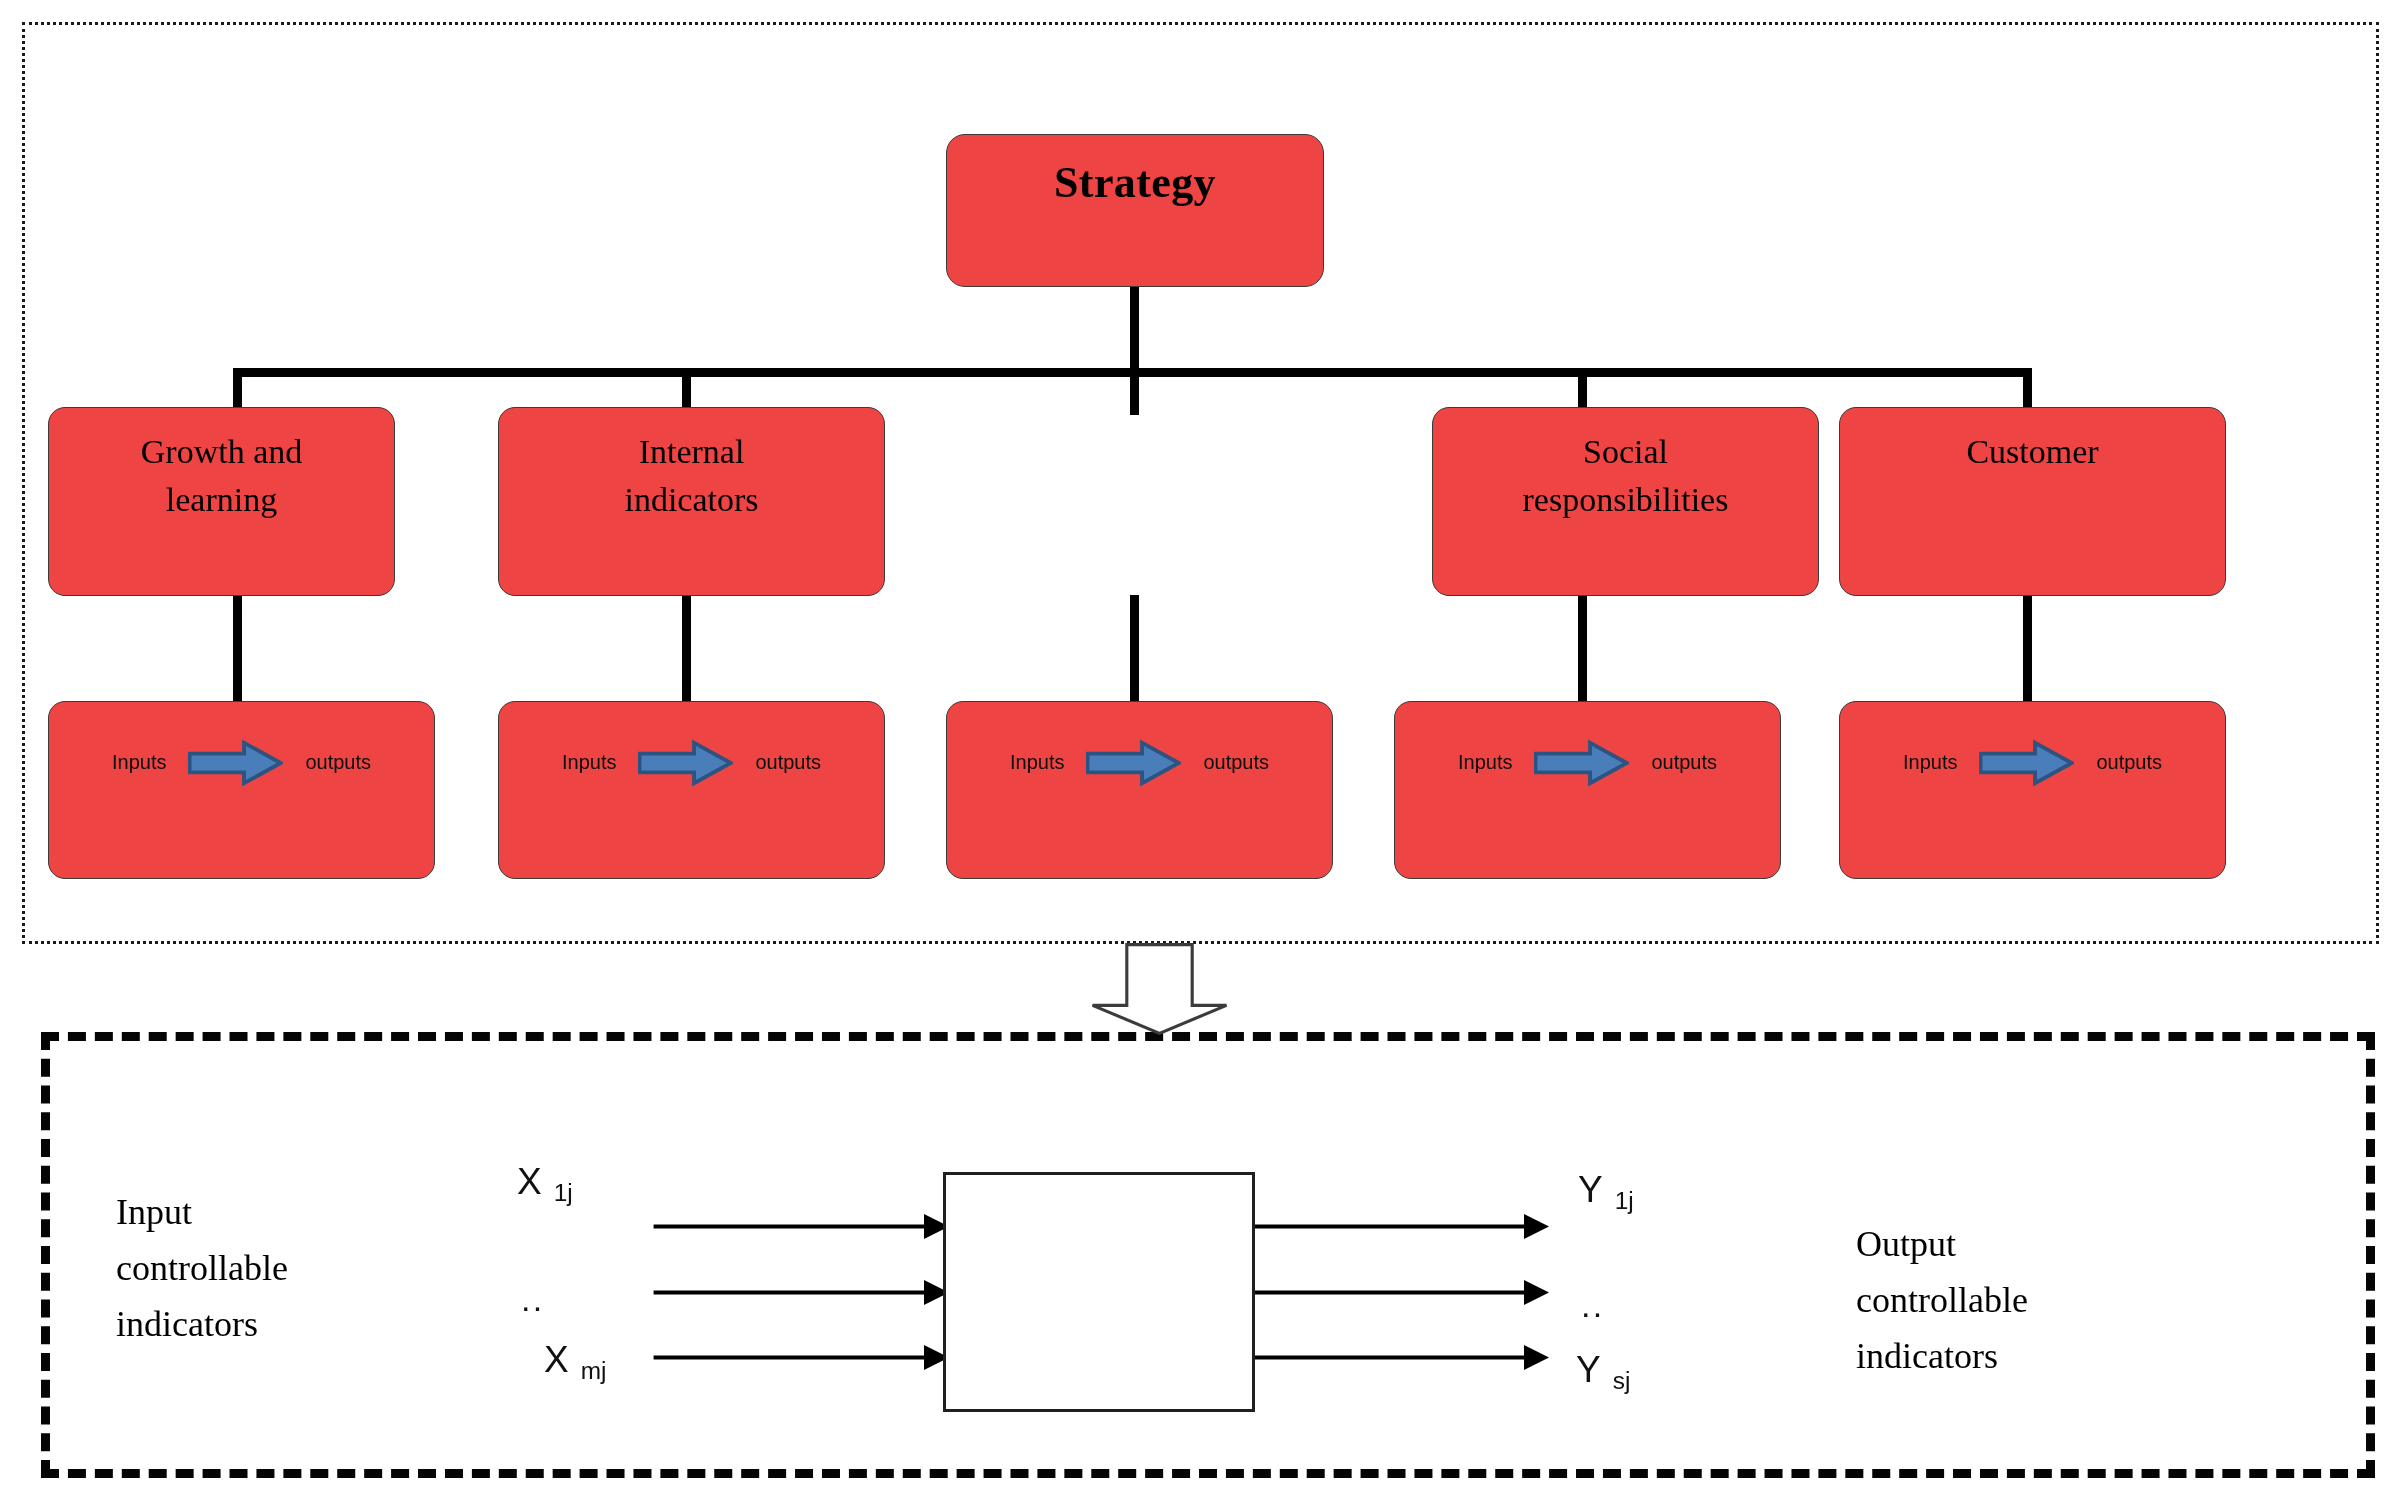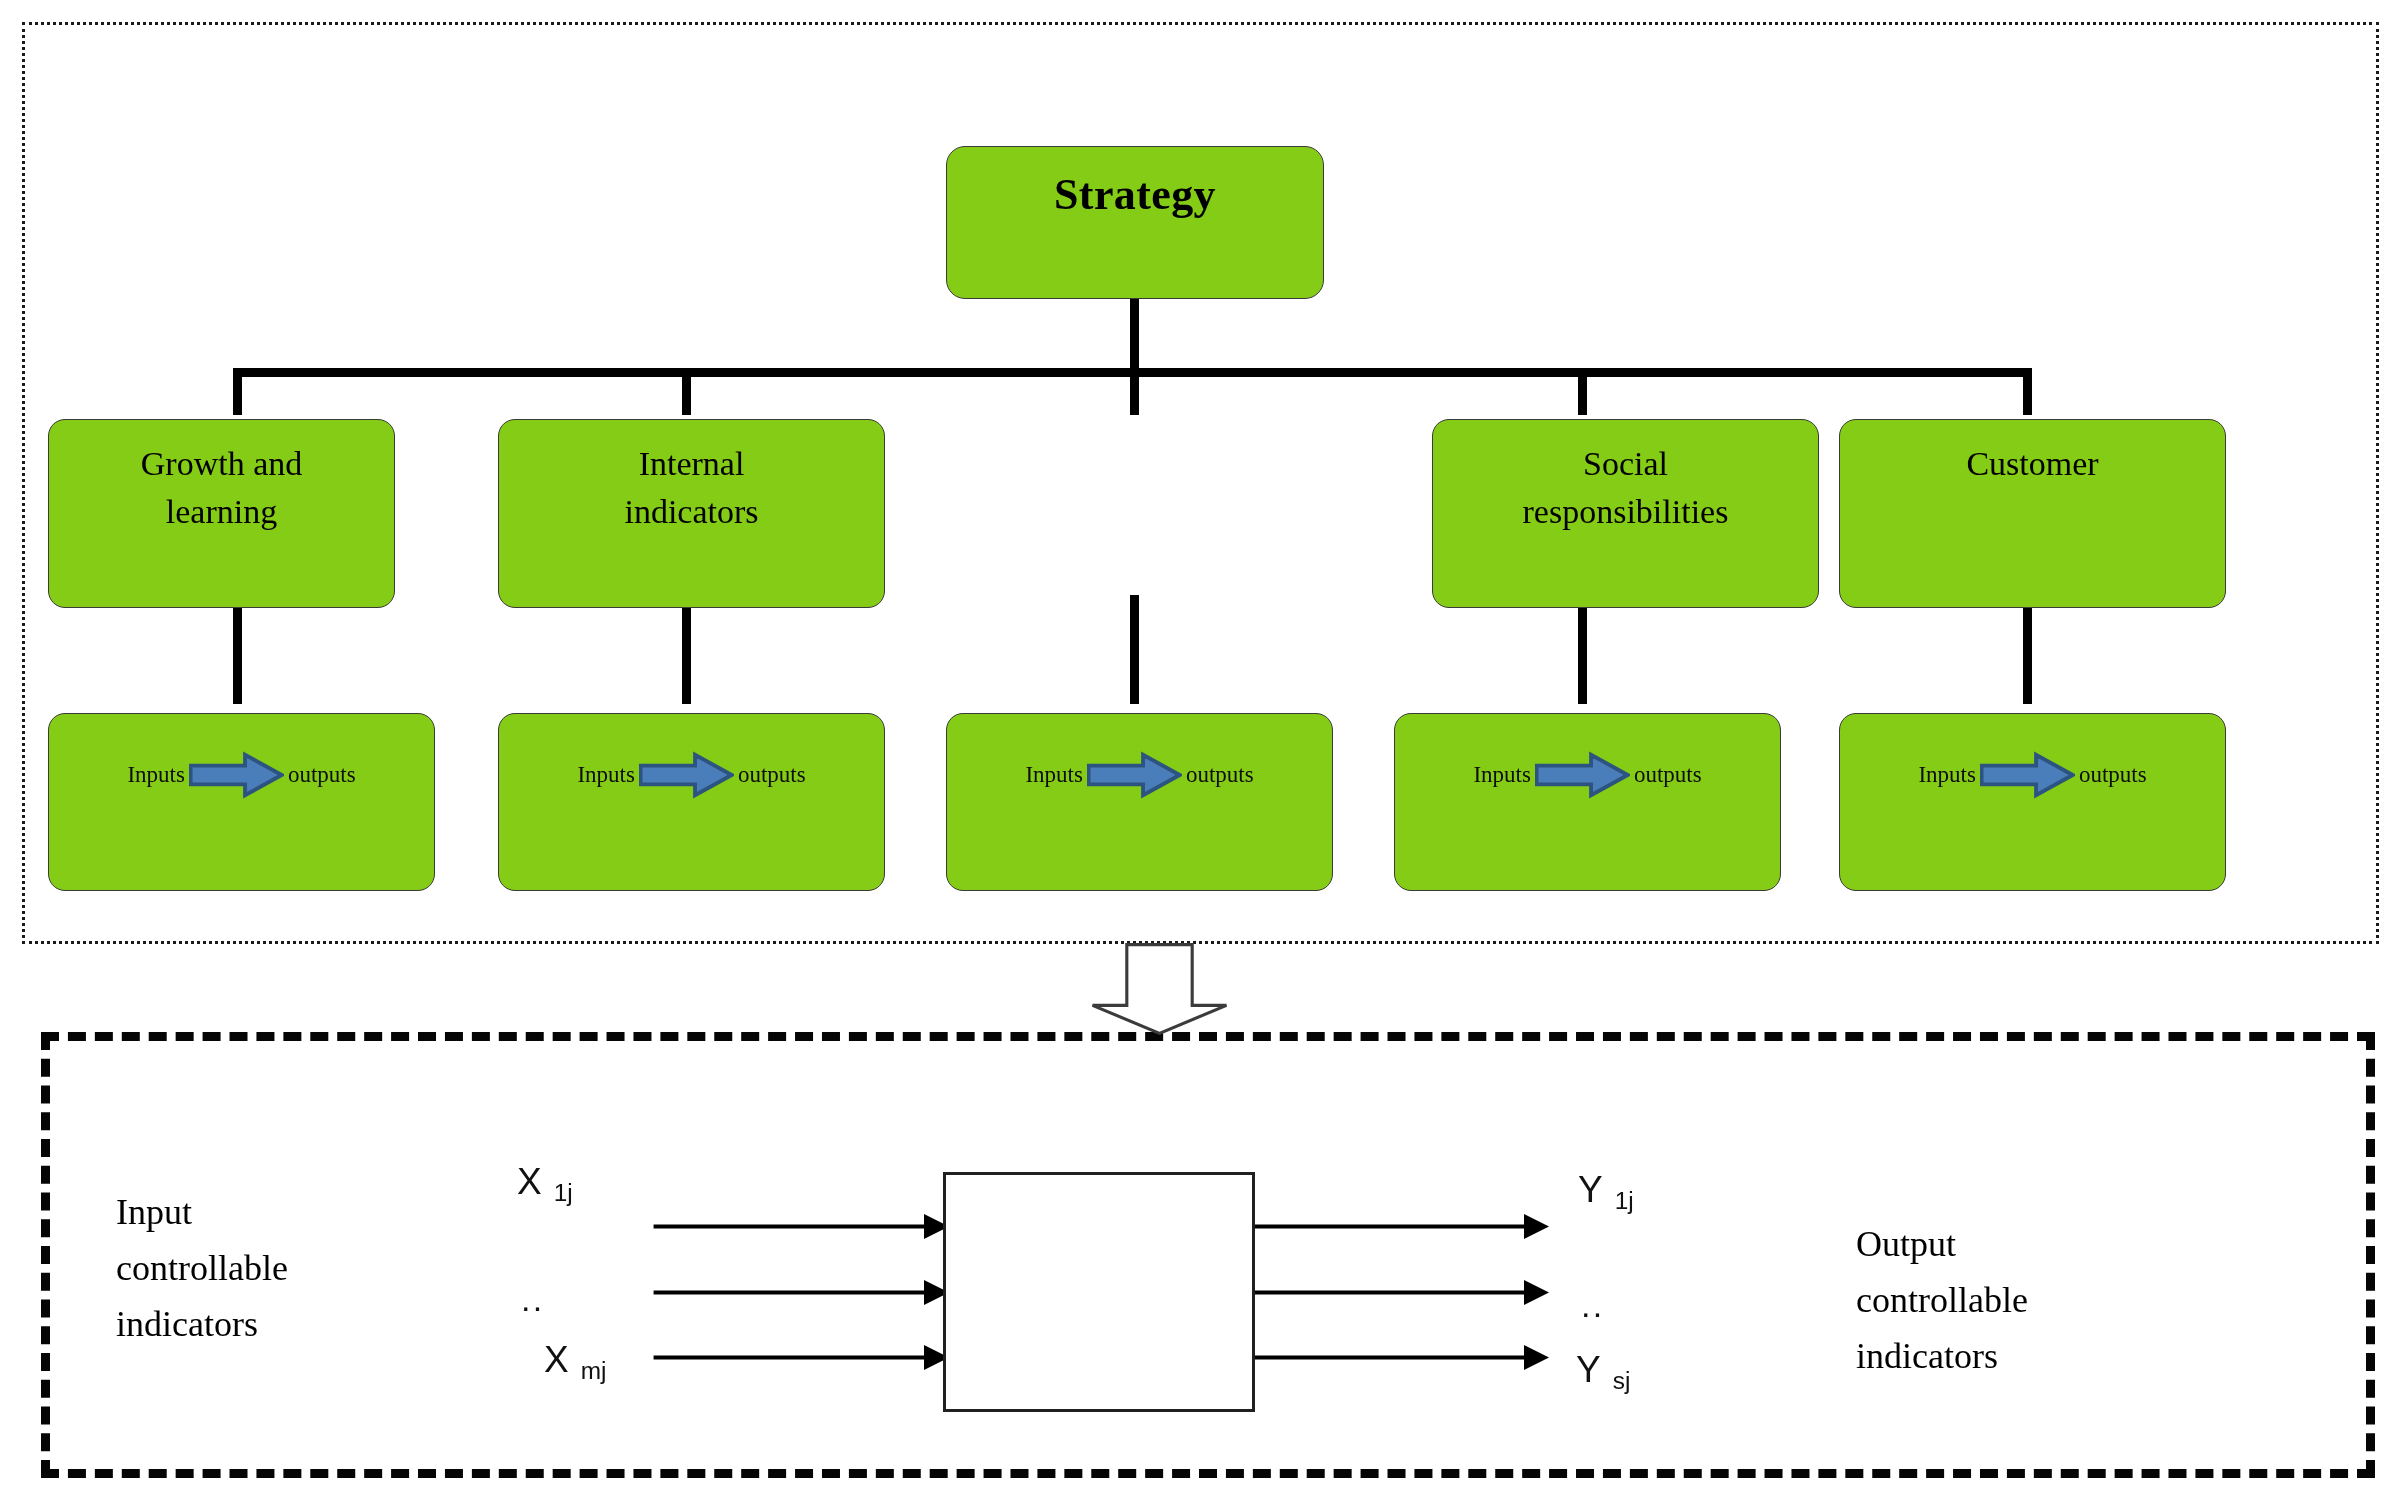--- a/index.html
+++ b/index.html
@@ -39,25 +39,24 @@
     height: 446px;
     border: 9.4px dashed #050505;
     box-sizing: border-box;
     background: transparent;
   }
 
   
   .node {
     position: absolute;
     box-sizing: border-box;
-    background: #84cc16;
+    background: #ef4444;
     border: 1.6px solid #3a3a3a;
     border-radius: 17px;
     z-index: 4;
-    margin-top: 12px;
   }
   .node-strategy {
     border-radius: 19px;
   }
   .node-label {
     position: absolute;
     left: 0;
     right: 0;
     text-align: center;
     line-height: 1.42;
@@ -78,23 +77,23 @@
   
   .io-row {
     position: absolute;
     left: 0;
     right: 0;
     top: 37px;
     height: 47px;
     display: flex;
     align-items: center;
     justify-content: center;
-    gap: 4px;
-    font-family: Liberation Serif, serif;
-    font-size: 23px;
+    gap: 22px;
+    font-family: Liberation Sans, sans-serif;
+    font-size: 20px;
     color: #0d0d0d;
   }
   .io-arrow {
     display: block;
     width: 95px;
     height: 50px;
     flex: 0 0 auto;
   }
 
   

